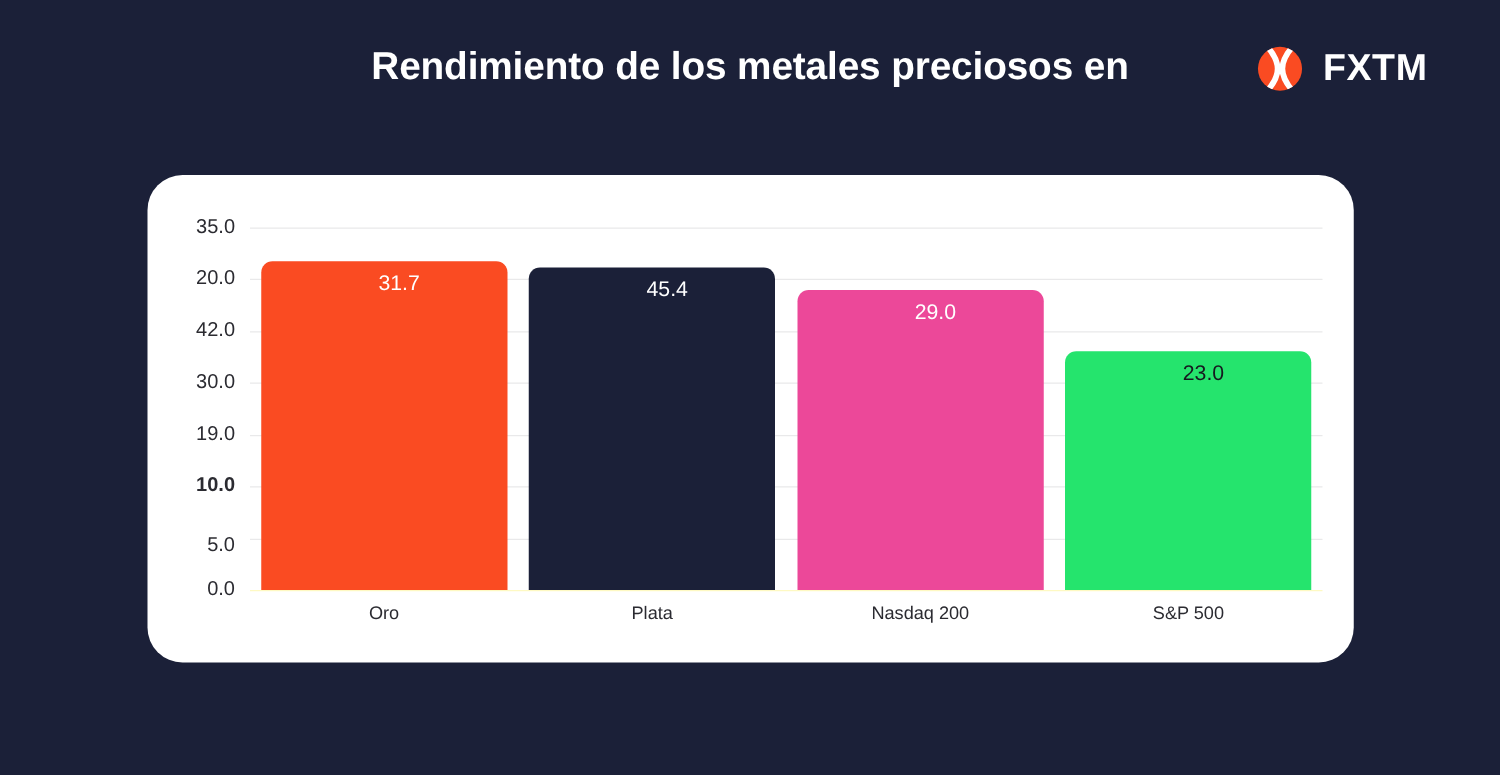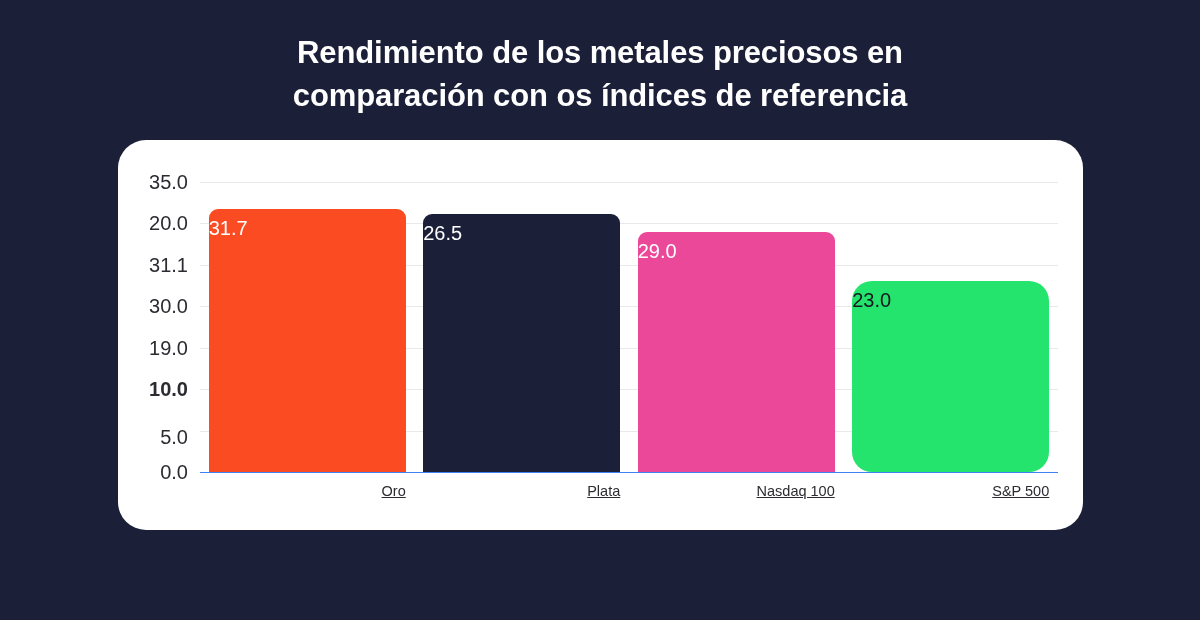--- a/index.html
+++ b/index.html
@@ -90,30 +90,30 @@
   }
 
   
   .gridline {
     position: absolute;
     left: 0;
     width: 100%;
     height: 1px;
     background: #e9e9ea;
   }
-  .gridline.baseline { background: #3b82f6; }
+  .gridline.baseline { background: #fef9c3; }
 
   
   .ytick {
     position: absolute;
     right: 100%;
     margin-right: 12px;
     transform: translateY(-50%);
     color: #2b2b31;
-    font-size: 20px;
+    font-size: 16px;
     line-height: 1;
     white-space: nowrap;
     text-align: right;
   }
 
   
   .bars {
     position: absolute;
     left: 0; top: 0;
     width: 100%;
@@ -133,39 +133,38 @@
 
   .bar {
     position: relative;
     width: 197px;
     border-radius: 9px 9px 0 0;
   }
 
   .bar-value {
     position: absolute;
     top: 9px;
-    left: 0;
-    width: 100%;
-    text-align: left;
-    font-size: 20px;
+    left: 12px;
+    width: 100%;
+    text-align: center;
+    font-size: 17px;
     line-height: 1;
   }
 
   .xlabel {
     position: absolute;
     top: 100%;
     margin-top: 12px;
     left: 0;
     width: 100%;
-    text-align: right;
+    text-align: center;
     color: #2b2b31;
     font-size: 14.5px;
     line-height: 1;
     white-space: nowrap;
-    text-decoration: underline;
   }
 
   
   .caption {
     position: absolute;
     left: 0;
     top: 556px;
     width: 1200px;
     text-align: center;
     color: #e9eaf2;
@@ -176,23 +175,37 @@
 </style>
 </head>
 <body>
 
 <div class="page">
 
   <div class="header">
 
     <div class="title-block">
       <span class="title-line">Rendimiento de los metales preciosos en</span>
-      <span class="title-line">comparación con os índices de referencia</span>
     </div>
 
+    <div class="brand">
+      <svg class="brand-mark" viewBox="0 0 100 100" aria-hidden="true">
+        <defs>
+          <clipPath id="circClip">
+              <circle cx="50" cy="50" r="42"></circle>
+            </clipPath>
+        </defs>
+        <circle cx="50" cy="50" r="42" fill="#fa4b22"></circle>
+        <g clip-path="url(#circClip)" fill="none" stroke="#ffffff" stroke-width="11" stroke-linecap="round">
+          <path d="M26 8 C 52 38, 52 62, 26 92"></path>
+          <path d="M74 8 C 48 38, 48 62, 74 92"></path>
+        </g>
+      </svg>
+      <span class="brand-name">FXTM</span>
+    </div>
 
   </div>
 
   <div class="card">
     <div class="plot">
 
       <div id="grid-layer">
           <div class="gridline baseline" style="top: 100%;">
             <div class="ytick" style="top: 0px;">0.0</div>
           </div>
@@ -202,51 +215,51 @@
           <div class="gridline" style="top: 71.4286%;">
             <div class="ytick" style="top: 0px; font-weight: bold;">10.0</div>
           </div>
           <div class="gridline" style="top: 57.1429%;">
             <div class="ytick" style="top: 0px;">19.0</div>
           </div>
           <div class="gridline" style="top: 42.8571%;">
             <div class="ytick" style="top: 0px;">30.0</div>
           </div>
           <div class="gridline" style="top: 28.5714%;">
-            <div class="ytick" style="top: 0px;">31.1</div>
+            <div class="ytick" style="top: 0px;">42.0</div>
           </div>
           <div class="gridline" style="top: 14.2857%;">
             <div class="ytick" style="top: 0px;">20.0</div>
           </div>
           <div class="gridline" style="top: 0%;">
             <div class="ytick" style="top: 0px;">35.0</div>
           </div>
         </div>
 
       <div class="bars" id="bars-layer">
           <div class="bar-slot">
             <div class="bar" style="height: 90.5714%; background: rgb(250, 75, 34);">
               <div class="bar-value" style="color: rgb(255, 255, 255);">31.7</div>
               <div class="xlabel">Oro</div>
             </div>
           </div>
           <div class="bar-slot">
             <div class="bar" style="height: 89.1429%; background: rgb(27, 32, 56);">
-              <div class="bar-value" style="color: rgb(255, 255, 255);">26.5</div>
+              <div class="bar-value" style="color: rgb(255, 255, 255);">45.4</div>
               <div class="xlabel">Plata</div>
             </div>
           </div>
           <div class="bar-slot">
             <div class="bar" style="height: 82.8571%; background: #ec4899;">
               <div class="bar-value" style="color: rgb(255, 255, 255);">29.0</div>
-              <div class="xlabel">Nasdaq 100</div>
-            </div>
-          </div>
-          <div class="bar-slot">
-            <div class="bar" style="height: 65.7143%; background: rgb(37, 228, 109); border-radius: 20px;">
+              <div class="xlabel">Nasdaq 200</div>
+            </div>
+          </div>
+          <div class="bar-slot">
+            <div class="bar" style="height: 65.7143%; background: rgb(37, 228, 109);">
               <div class="bar-value" style="color: rgb(22, 24, 31);">23.0</div>
               <div class="xlabel">S&amp;P 500</div>
             </div>
           </div>
         </div>
 
     </div>
   </div>
 
 

